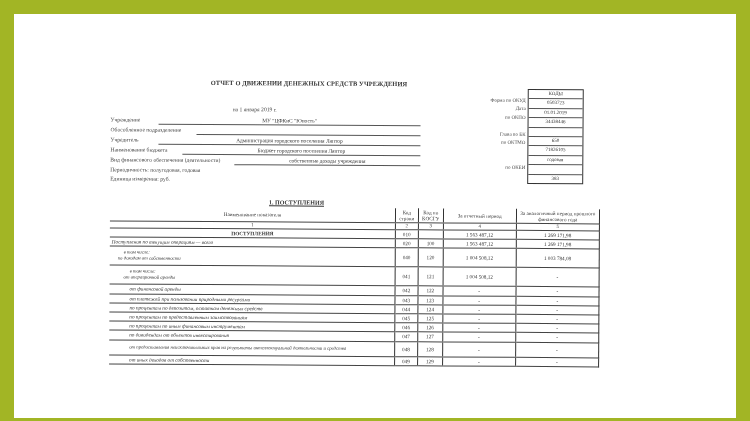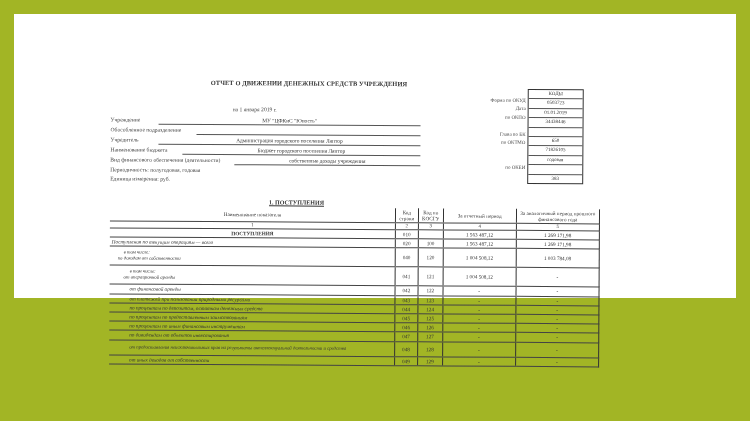--- a/index.html
+++ b/index.html
@@ -4,21 +4,21 @@
   <style>
     html, body { margin: 0; padding: 0; }
     body {
       width: 750px; height: 421px; overflow: hidden;
       background: #a2b525;
       font-family: "Liberation Serif", serif;
       color: #2a2a2a;
       position: relative;
     }
     .sheet {
-      position: absolute; left: 14px; top: 14px; width: 722px; height: 284px;
+      position: absolute; left: 14px; top: 14px; width: 722px; height: 404px;
       background: #ffffff;
     }
     .doc {
       position: absolute; left: 0; top: 0; width: 722px; height: 392px;
       transform: rotate(0.35deg); transform-origin: 360px 200px;
     }
     .title {
       position: absolute; left: 196px; top: 66px; width: 260px;
       font-size: 6.4px; font-weight: bold; letter-spacing: 0.1px; color: #333;
     }

